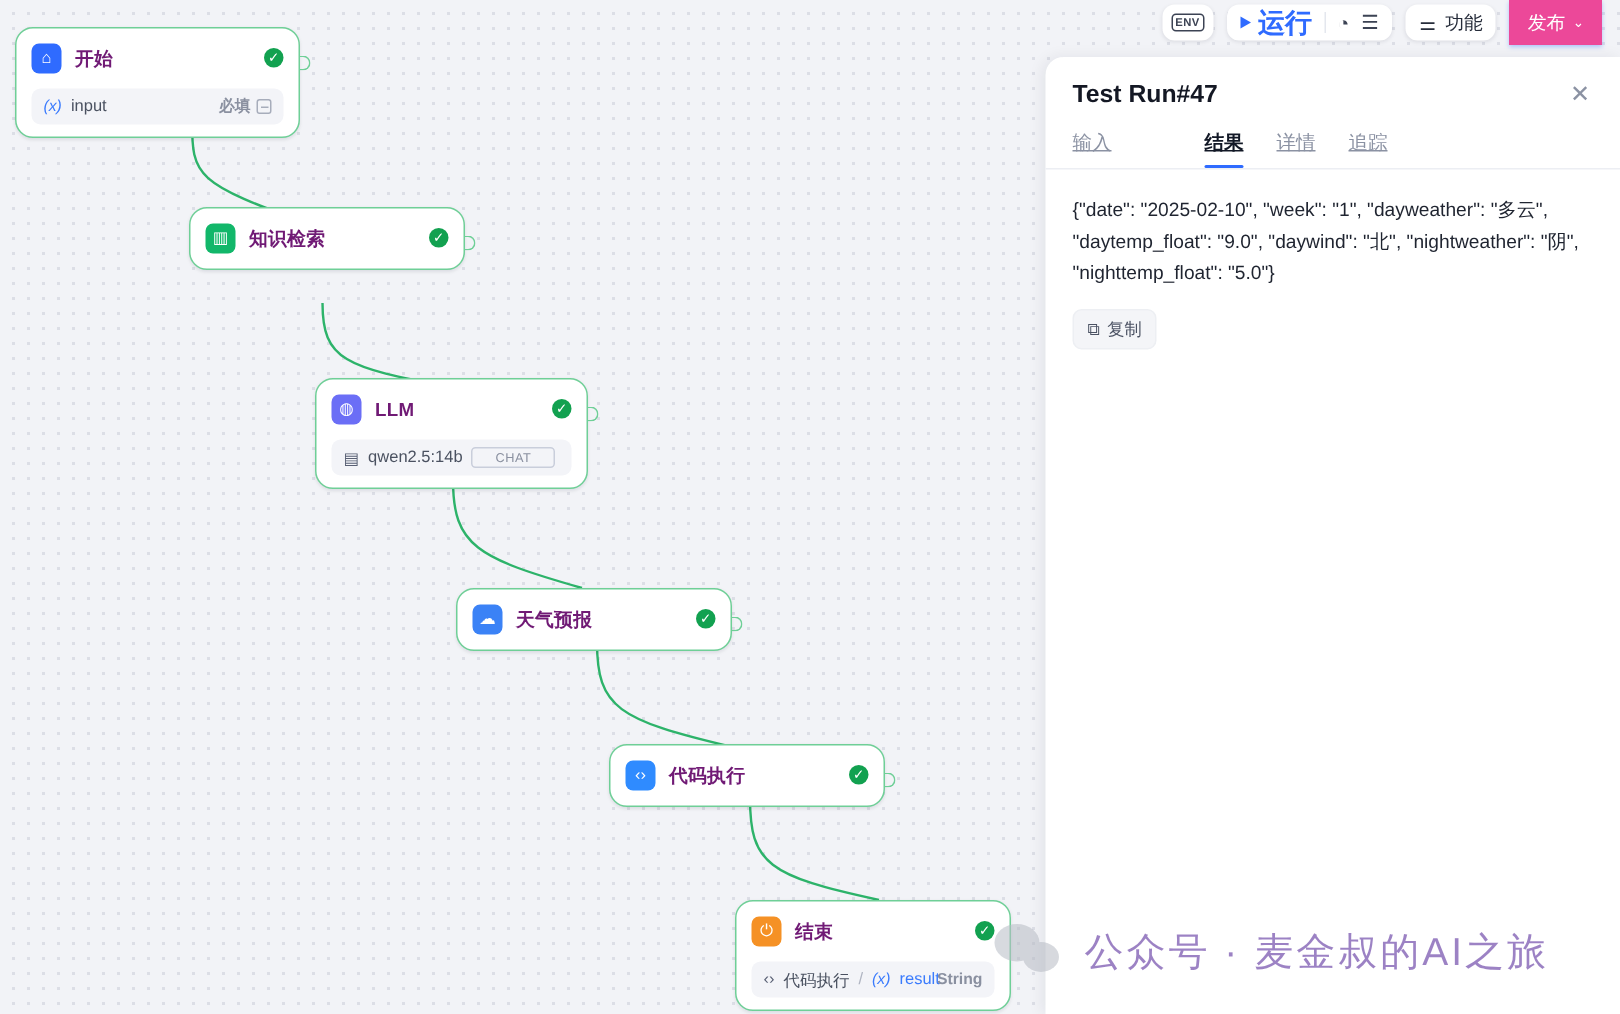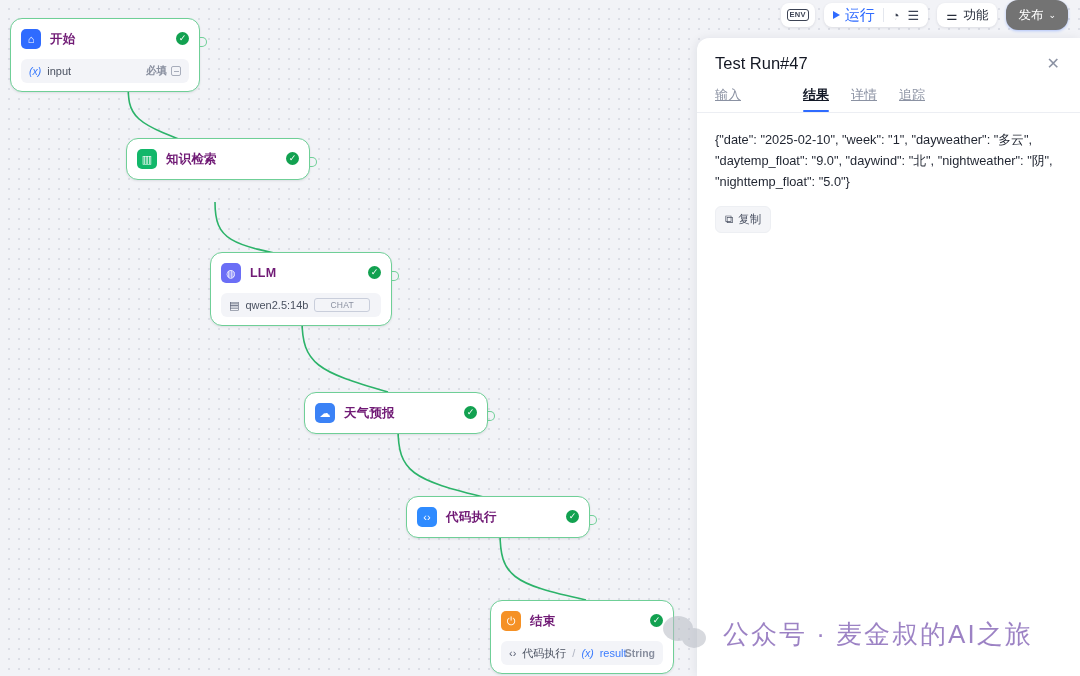--- a/index.html
+++ b/index.html
@@ -93,21 +93,21 @@
   }
 
   
   #panel {
     position: absolute; left: 697px; top: 38px;
     width: 383px; height: 638px;
     background: #fff; border-radius: 12px 0 0 0;
     box-shadow: -2px 0 10px rgba(16,24,40,.07);
   }
   .panel-head { padding: 16px 18px 0 18px; display: flex; align-items: flex-start; }
-  .panel-title { font-size: 16.5px; font-weight: normal; color: #141824; flex: 1; }
+  .panel-title { font-size: 16.5px; font-weight: bold; color: #141824; flex: 1; }
   .panel-close {
     font-size: 16px; color: #8b92a3; line-height: 1;
     cursor: pointer; padding: 2px 2px;
   }
   .tabs { display: flex; gap: 22px; padding: 12px 18px 0 18px; }
   .tab {
     font-size: 13px; color: #8b92a3; padding-bottom: 8px;
     position: relative; cursor: pointer; text-decoration: underline;
   }
   .tab.active { color: #121826; font-weight: bold; margin-left: 40px; }
@@ -138,30 +138,30 @@
     height: 24px; padding: 0 9px; gap: 8px;
   }
   .tb-env {
     width: 34px; justify-content: center; font-size: 8px;
     font-weight: bold; color: #3c4354; padding: 0; letter-spacing: .3px;
   }
   .env-box {
     border: 1.3px solid #3c4354; border-radius: 3px;
     padding: 1px 2px; line-height: 8px; font-size: 7.5px;
   }
-  .tb-run { color: #2f6bff; font-size: 15px; display: flex; align-items: center; gap: 5px; }
+  .tb-run { color: #2f6bff; font-size: 18px; display: flex; align-items: center; gap: 5px; font-weight: bold; }
   .play-tri {
     width: 0; height: 0; border-left: 7px solid #2f6bff;
     border-top: 4.5px solid transparent; border-bottom: 4.5px solid transparent;
   }
   .tb-sep { width: 1px; height: 14px; background: #e4e7ee; }
   .tb-icon { color: #3c4354; font-size: 13px; display: flex; align-items: center; }
   .tb-func { font-size: 12.5px; color: #262c3a; display: flex; align-items: center; gap: 6px; }
   .tb-pub {
-    background: #737373; color: #fff; border-radius: 12px;
+    background: #ec4899; color: #fff; border-radius: 0;
     height: 30px; display: flex; align-items: center; gap: 5px;
     padding: 0 12px; font-size: 12.5px; cursor: pointer;
     box-shadow: 0 1px 3px rgba(47,107,255,.35);
   }
   .caret { font-size: 9px; }
 
   
   #watermark {
     position: absolute; left: 663px; top: 614px;
     display: flex; align-items: center; gap: 14px;

